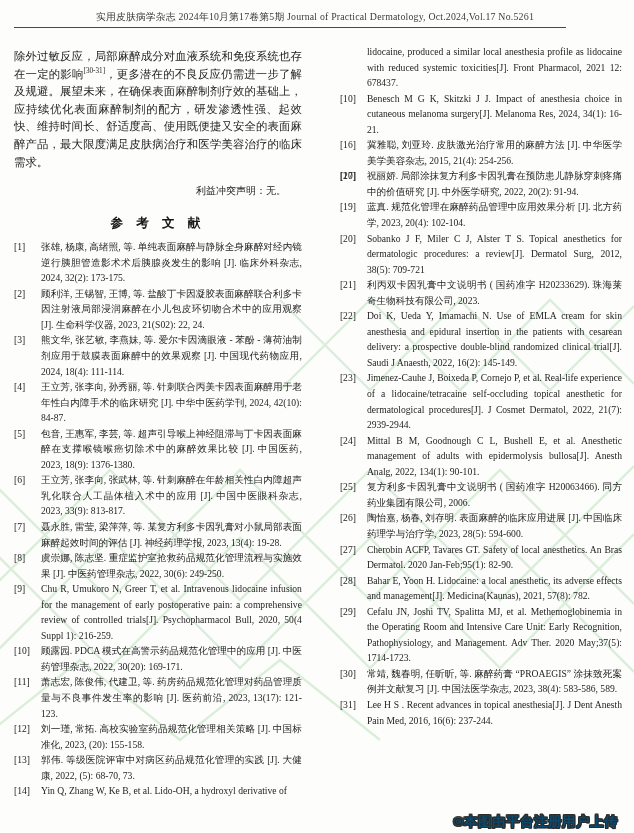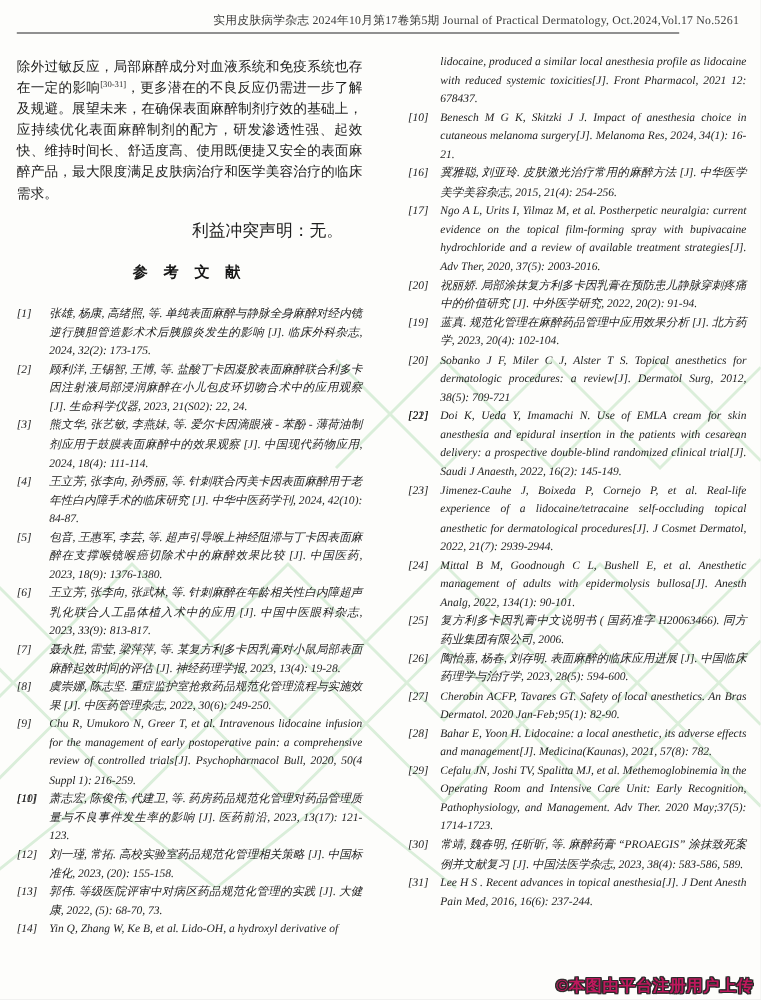--- a/index.html
+++ b/index.html
@@ -9,21 +9,21 @@
     margin:0 auto;
     background:#fdfdfb;
     overflow:hidden;
     font-family:"Liberation Serif","DejaVu Serif",serif;
     color:#222;
   }
   .pattern-svg { position:absolute; inset:0; z-index:0; pointer-events:none; }
 
   .page-header {
     position:absolute; top:11px; left:14px; right:12px;
-    display:flex; justify-content:flex-end; align-items:baseline;
+    display:flex; justify-content:center; align-items:baseline;
     font-size:9.8px; color:#3b3b3b; letter-spacing:0.2px;
     z-index:2;
   }
   .page-number { font-size:10px; color:#444; margin-right:6px; }
   .header-rule {
     position:absolute; top:27px; left:14px; width:552px;
     border-top:1.1px solid #4a4a4a; z-index:2;
   }
 
   .columns {
@@ -35,39 +35,39 @@
 
   .body-par {
     margin:8px 0 0 0;
     font-size:11.4px; line-height:17.6px;
     text-align:justify; color:#1d1d1d;
   }
   .cite-sup { font-size:7.2px; vertical-align:super; line-height:0; }
 
   .coi {
     margin:13px 0 4px 0; padding-right:16px;
-    font-size:14px; text-align:right; color:#1d1d1d;
+    font-size:10px; text-align:right; color:#1d1d1d;
   }
 
   .ref-heading {
-    margin:17px 0 18px 0;
+    margin:17px 0 7px 0;
     text-align:center;
     font-size:12.6px; font-weight:bold; letter-spacing:5px;
     color:#161616;
   }
 
   .ref-list { font-size:9.6px; line-height:15.55px; color:#1d1d1d; }
-  .ref-item { position:relative; padding-left:27px; text-align:justify;font-style:italic; }
+  .ref-item { position:relative; padding-left:27px; text-align:justify; }
   .ref-num  { position:absolute; left:0; top:0; }
 
   .upload-watermark {
-    position:absolute; right:6px; bottom:2px; z-index:3;
+    position:absolute; right:16px; bottom:2px; z-index:3;
     font-family:"Liberation Sans","DejaVu Sans",sans-serif;
     font-size:13.5px; font-weight:bold; letter-spacing:0.5px;
-    color:#be185d;
+    color:#0c4a6e;
     text-shadow:
       -1px -1px 0 #2a2a2a, 1px -1px 0 #2a2a2a,
       -1px  1px 0 #2a2a2a, 1px  1px 0 #2a2a2a,
        0   -1px 0 #2a2a2a, 0    1px 0 #2a2a2a,
       -1px  0   0 #2a2a2a, 1px  0   0 #2a2a2a;
   }
 </style>
 </head>
 <body>
 
@@ -103,38 +103,38 @@
       <div class="ref-list">
           <div class="ref-item"><span class="ref-num">[1]</span><span class="ref-text">张雄, 杨康, 高绪照, 等. 单纯表面麻醉与静脉全身麻醉对经内镜逆行胰胆管造影术术后胰腺炎发生的影响 [J]. 临床外科杂志, 2024, 32(2): 173-175.</span></div>
           <div class="ref-item"><span class="ref-num">[2]</span><span class="ref-text">顾利洋, 王锡智, 王博, 等. 盐酸丁卡因凝胶表面麻醉联合利多卡因注射液局部浸润麻醉在小儿包皮环切吻合术中的应用观察 [J]. 生命科学仪器, 2023, 21(S02): 22, 24.</span></div>
           <div class="ref-item"><span class="ref-num">[3]</span><span class="ref-text">熊文华, 张艺敏, 李燕妹, 等. 爱尔卡因滴眼液 - 苯酚 - 薄荷油制剂应用于鼓膜表面麻醉中的效果观察 [J]. 中国现代药物应用, 2024, 18(4): 111-114.</span></div>
           <div class="ref-item"><span class="ref-num">[4]</span><span class="ref-text">王立芳, 张李向, 孙秀丽, 等. 针刺联合丙美卡因表面麻醉用于老年性白内障手术的临床研究 [J]. 中华中医药学刊, 2024, 42(10): 84-87.</span></div>
           <div class="ref-item"><span class="ref-num">[5]</span><span class="ref-text">包音, 王惠军, 李芸, 等. 超声引导喉上神经阻滞与丁卡因表面麻醉在支撑喉镜喉癌切除术中的麻醉效果比较 [J]. 中国医药, 2023, 18(9): 1376-1380.</span></div>
           <div class="ref-item"><span class="ref-num">[6]</span><span class="ref-text">王立芳, 张李向, 张武林, 等. 针刺麻醉在年龄相关性白内障超声乳化联合人工晶体植入术中的应用 [J]. 中国中医眼科杂志, 2023, 33(9): 813-817.</span></div>
           <div class="ref-item"><span class="ref-num">[7]</span><span class="ref-text">聂永胜, 雷莹, 梁萍萍, 等. 某复方利多卡因乳膏对小鼠局部表面麻醉起效时间的评估 [J]. 神经药理学报, 2023, 13(4): 19-28.</span></div>
           <div class="ref-item"><span class="ref-num">[8]</span><span class="ref-text">虞崇娜, 陈志坚. 重症监护室抢救药品规范化管理流程与实施效果 [J]. 中医药管理杂志, 2022, 30(6): 249-250.</span></div>
           <div class="ref-item"><span class="ref-num">[9]</span><span class="ref-text">Chu R, Umukoro N, Greer T, et al. Intravenous lidocaine infusion for the management of early postoperative pain: a comprehensive review of controlled trials[J]. Psychopharmacol Bull, 2020, 50(4 Suppl 1): 216-259.</span></div>
-          <div class="ref-item"><span class="ref-num">[10]</span></div>
+          <div class="ref-item"><span class="ref-num">[10]</span><span class="ref-text">顾露园. PDCA 模式在高警示药品规范化管理中的应用 [J]. 中医药管理杂志, 2022, 30(20): 169-171.</span></div>
           <div class="ref-item"><span class="ref-num">[11]</span><span class="ref-text">萧志宏, 陈俊伟, 代建卫, 等. 药房药品规范化管理对药品管理质量与不良事件发生率的影响 [J]. 医药前沿, 2023, 13(17): 121-123.</span></div>
           <div class="ref-item"><span class="ref-num">[12]</span><span class="ref-text">刘一瑾, 常拓. 高校实验室药品规范化管理相关策略 [J]. 中国标准化, 2023, (20): 155-158.</span></div>
           <div class="ref-item"><span class="ref-num">[13]</span><span class="ref-text">郭伟. 等级医院评审中对病区药品规范化管理的实践 [J]. 大健康, 2022, (5): 68-70, 73.</span></div>
           <div class="ref-item"><span class="ref-num">[14]</span><span class="ref-text">Yin Q, Zhang W, Ke B, et al. Lido-OH, a hydroxyl derivative of</span></div>
         </div>
     </div>
 
     <div class="col col-right">
       <div class="ref-list">
           <div class="ref-item"><span class="ref-num"></span><span class="ref-text">lidocaine, produced a similar local anesthesia profile as lidocaine with reduced systemic toxicities[J]. Front Pharmacol, 2021 12: 678437.</span></div>
           <div class="ref-item"><span class="ref-num">[10]</span><span class="ref-text">Benesch M G K, Skitzki J J. Impact of anesthesia choice in cutaneous melanoma surgery[J]. Melanoma Res, 2024, 34(1): 16-21.</span></div>
           <div class="ref-item"><span class="ref-num">[16]</span><span class="ref-text">冀雅聪, 刘亚玲. 皮肤激光治疗常用的麻醉方法 [J]. 中华医学美学美容杂志, 2015, 21(4): 254-256.</span></div>
-          <div class="ref-item"><span class="ref-num">[17]</span><span class="ref-text">Ngo A L, Urits I, Yilmaz M, et al. Postherpetic neuralgia: current evidence on the topical film-forming spray with bupivacaine hydrochloride and a review of available treatment strategies[J]. Adv Ther, 2020, 37(5): 2003-2016.</span></div>
+          <div class="ref-item"><span class="ref-num">[17]</span></div>
           <div class="ref-item"><span class="ref-num">[20]</span><span class="ref-text">祝丽娇. 局部涂抹复方利多卡因乳膏在预防患儿静脉穿刺疼痛中的价值研究 [J]. 中外医学研究, 2022, 20(2): 91-94.</span></div>
           <div class="ref-item"><span class="ref-num">[19]</span><span class="ref-text">蓝真. 规范化管理在麻醉药品管理中应用效果分析 [J]. 北方药学, 2023, 20(4): 102-104.</span></div>
           <div class="ref-item"><span class="ref-num">[20]</span><span class="ref-text">Sobanko J F, Miler C J, Alster T S. Topical anesthetics for dermatologic procedures: a review[J]. Dermatol Surg, 2012, 38(5): 709-721</span></div>
-          <div class="ref-item"><span class="ref-num">[21]</span></div>
+          <div class="ref-item"><span class="ref-num">[21]</span><span class="ref-text">利丙双卡因乳膏中文说明书 ( 国药准字 H20233629). 珠海莱奇生物科技有限公司, 2023.</span></div>
           <div class="ref-item"><span class="ref-num">[22]</span><span class="ref-text">Doi K, Ueda Y, Imamachi N. Use of EMLA cream for skin anesthesia and epidural insertion in the patients with cesarean delivery: a prospective double-blind randomized clinical trial[J]. Saudi J Anaesth, 2022, 16(2): 145-149.</span></div>
           <div class="ref-item"><span class="ref-num">[23]</span><span class="ref-text">Jimenez-Cauhe J, Boixeda P, Cornejo P, et al. Real-life experience of a lidocaine/tetracaine self-occluding topical anesthetic for dermatological procedures[J]. J Cosmet Dermatol, 2022, 21(7): 2939-2944.</span></div>
           <div class="ref-item"><span class="ref-num">[24]</span><span class="ref-text">Mittal B M, Goodnough C L, Bushell E, et al. Anesthetic management of adults with epidermolysis bullosa[J]. Anesth Analg, 2022, 134(1): 90-101.</span></div>
           <div class="ref-item"><span class="ref-num">[25]</span><span class="ref-text">复方利多卡因乳膏中文说明书 ( 国药准字 H20063466). 同方药业集团有限公司, 2006.</span></div>
           <div class="ref-item"><span class="ref-num">[26]</span><span class="ref-text">陶怡嘉, 杨春, 刘存明. 表面麻醉的临床应用进展 [J]. 中国临床药理学与治疗学, 2023, 28(5): 594-600.</span></div>
           <div class="ref-item"><span class="ref-num">[27]</span><span class="ref-text">Cherobin ACFP, Tavares GT. Safety of local anesthetics. An Bras Dermatol. 2020 Jan-Feb;95(1): 82-90.</span></div>
           <div class="ref-item"><span class="ref-num">[28]</span><span class="ref-text">Bahar E, Yoon H. Lidocaine: a local anesthetic, its adverse effects and management[J]. Medicina(Kaunas), 2021, 57(8): 782.</span></div>
           <div class="ref-item"><span class="ref-num">[29]</span><span class="ref-text">Cefalu JN, Joshi TV, Spalitta MJ, et al. Methemoglobinemia in the Operating Room and Intensive Care Unit: Early Recognition, Pathophysiology, and Management. Adv Ther. 2020 May;37(5): 1714-1723.</span></div>
           <div class="ref-item"><span class="ref-num">[30]</span><span class="ref-text">常靖, 魏春明, 任昕昕, 等. 麻醉药膏 “PROAEGIS” 涂抹致死案例并文献复习 [J]. 中国法医学杂志, 2023, 38(4): 583-586, 589.</span></div>
           <div class="ref-item"><span class="ref-num">[31]</span><span class="ref-text">Lee H S . Recent advances in topical anesthesia[J]. J Dent Anesth Pain Med, 2016, 16(6): 237-244.</span></div>

